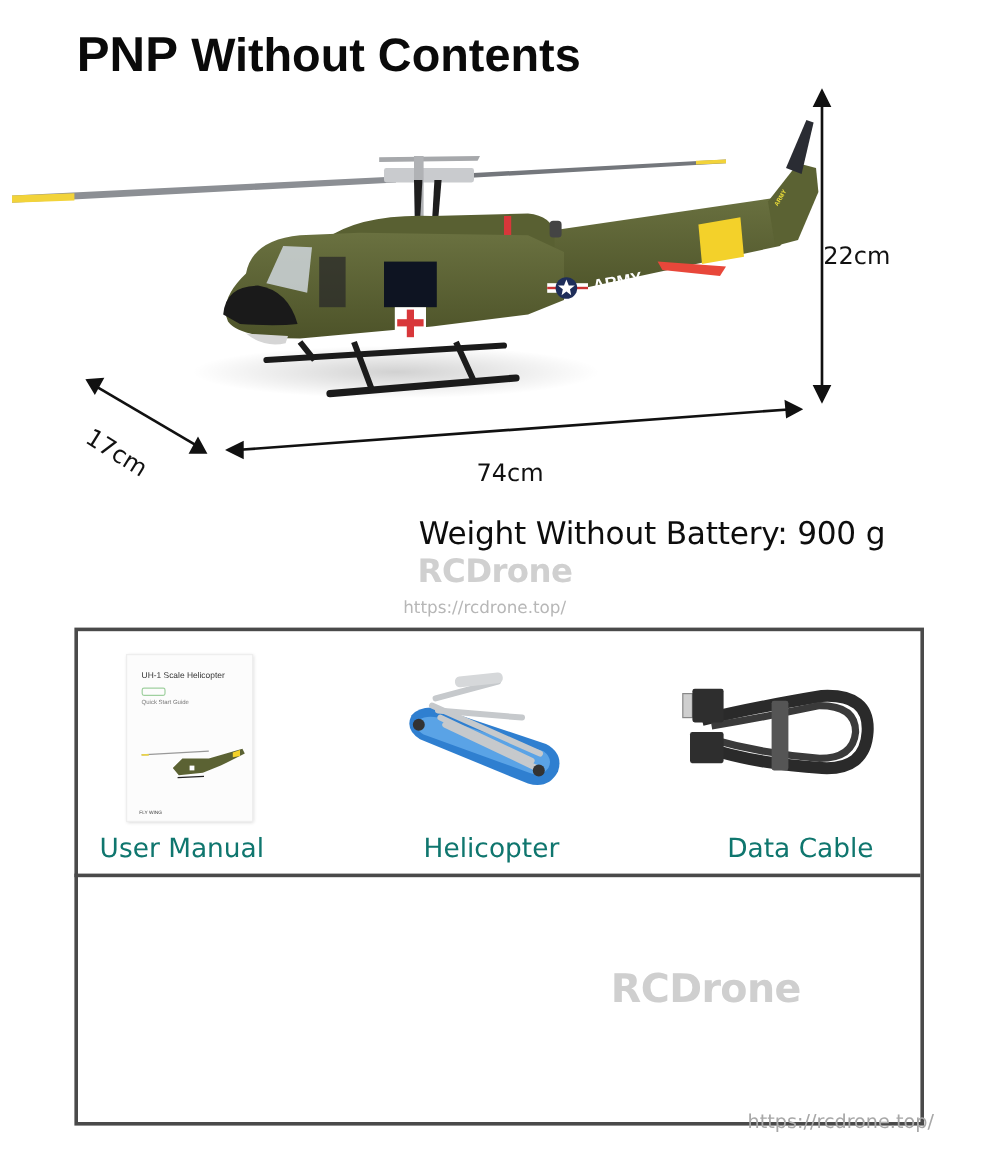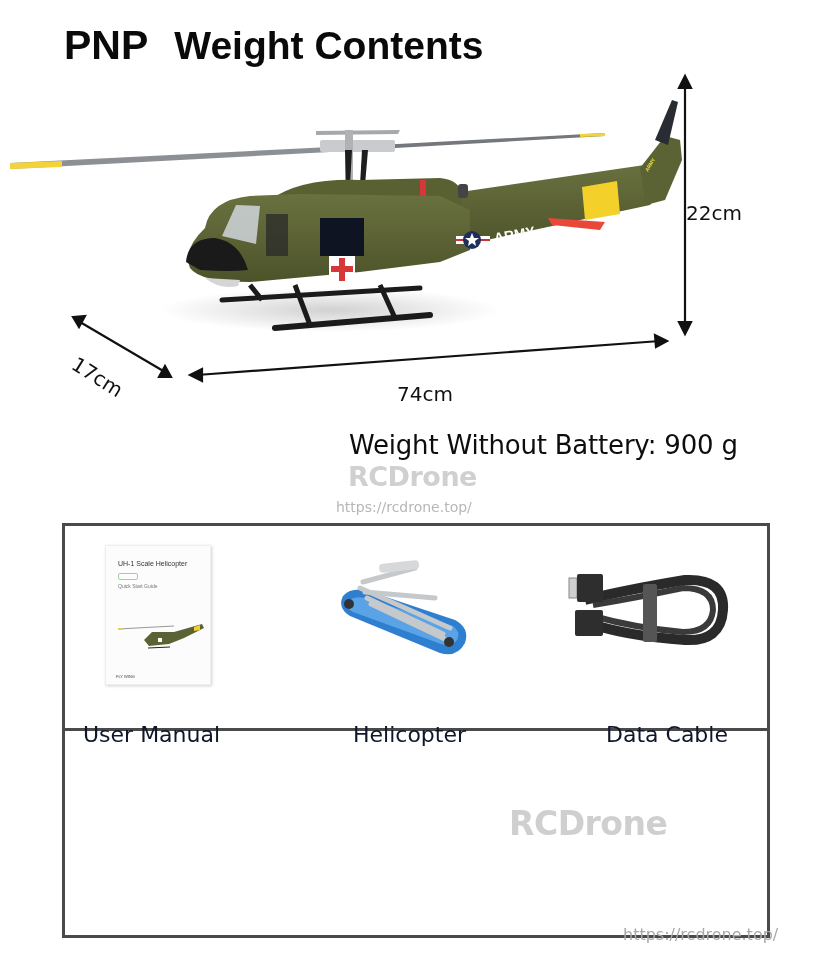--- a/index.html
+++ b/index.html
@@ -1,39 +1,39 @@
 <!DOCTYPE html>
 <html><head>
   <meta charset="utf-8">
   <style>
     html, body { margin: 0; padding: 0; background: #ffffff; }
     body { width: 822px; height: 978px; position: relative; overflow: hidden; font-family: "DejaVu Sans", sans-serif; color: #111; }
     .abs { position: absolute; }
     .title { left: 64px; top: 22px; font-family: "Liberation Sans", sans-serif; font-weight: bold; font-size: 39px; letter-spacing: 0px; color: #0a0a0a; white-space: nowrap; }
-    .title .pnp { margin-right: 26px; font-size: 41px; }
+    .title .pnp { margin-right: 11px; font-size: 41px; }
     .dim-label { font-family: "DejaVu Sans", sans-serif; font-size: 20px; color: #111; white-space: nowrap; }
     .weight { left: 349px; top: 430px; font-size: 26px; font-family: "DejaVu Sans", sans-serif; color: #0d0d0d; white-space: nowrap; letter-spacing: -0.2px; }
     .wm1 { left: 348px; top: 461px; font-size: 27px; font-weight: bold; color: #d0d0d0; font-family: "DejaVu Sans", sans-serif; white-space: nowrap; letter-spacing: -0.5px; }
     .wm2 { left: 336px; top: 499px; font-size: 14px; color: #b7b7b7; font-family: "DejaVu Sans", sans-serif; white-space: nowrap; }
     .box { left: 62px; top: 523px; width: 702px; height: 409px; border: 3px solid #4a4a4a; box-sizing: content-box; }
     .divider { left: 62px; top: 728px; width: 705px; height: 3px; background: #4a4a4a; }
-    .item-label { font-size: 22px; color: #0f172a; font-family: "DejaVu Sans", sans-serif; white-space: nowrap; top: 695px; margin-top: 27px; }
+    .item-label { font-size: 22px; color: #0f766e; font-family: "DejaVu Sans", sans-serif; white-space: nowrap; top: 695px; }
     .wm3 { left: 509px; top: 804px; font-size: 33px; font-weight: bold; color: #cfcfcf; font-family: "DejaVu Sans", sans-serif; white-space: nowrap; letter-spacing: -0.5px; }
     .wm4 { left: 623px; top: 925px; font-size: 16px; color: #a8a8a8; font-family: "DejaVu Sans", sans-serif; white-space: nowrap; }
     .manual { left: 105px; top: 545px; width: 104px; height: 138px; background: #fcfcfc; box-shadow: 1px 1px 3px rgba(0,0,0,0.18); border: 1px solid #eee; }
     .manual-title { position:absolute; left: 12px; top: 14px; font-size: 7px; color: #333; white-space: nowrap; font-family: "Liberation Sans", sans-serif; }
     .manual-tag { position:absolute; left: 12px; top: 27px; width: 18px; height: 5px; border: 1px solid #9fd09f; border-radius: 2px; font-size: 3px; color:#6a6; }
     .manual-sub { position:absolute; left: 12px; top: 37px; font-size: 5px; color: #777; white-space: nowrap; font-family: "Liberation Sans", sans-serif; }
     .manual-brand { position:absolute; left: 10px; top: 128px; font-size: 4px; color: #444; white-space: nowrap; font-family: "Liberation Sans", sans-serif; }
   </style>
 </head>
 <body>
 
 <div class="abs title">
-  <span class="pnp">PNP</span><span>Weight Contents</span>
+  <span class="pnp">PNP</span><span>Without Contents</span>
 </div>
 
 <svg class="abs" style="left:0;top:70px;" width="822" height="330" viewBox="0 70 822 330">
   <defs>
     <radialGradient id="shadow" cx="50%" cy="50%" r="50%">
       <stop offset="0%" stop-color="#000" stop-opacity="0.18"></stop>
       <stop offset="100%" stop-color="#000" stop-opacity="0"></stop>
     </radialGradient>
     <linearGradient id="bodyg" x1="0" y1="0" x2="0" y2="1">
       <stop offset="0%" stop-color="#6a7140"></stop>

